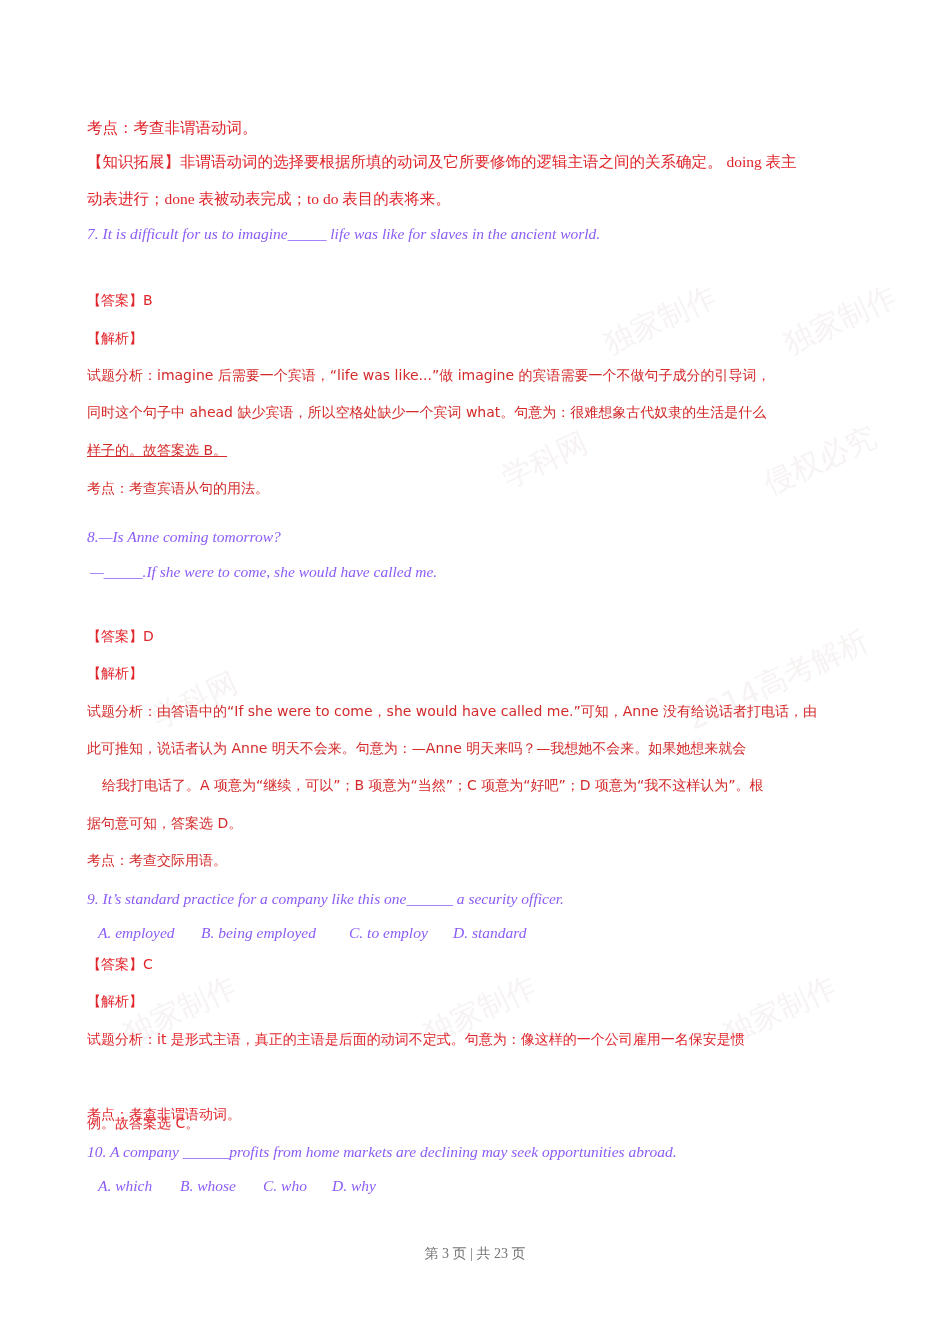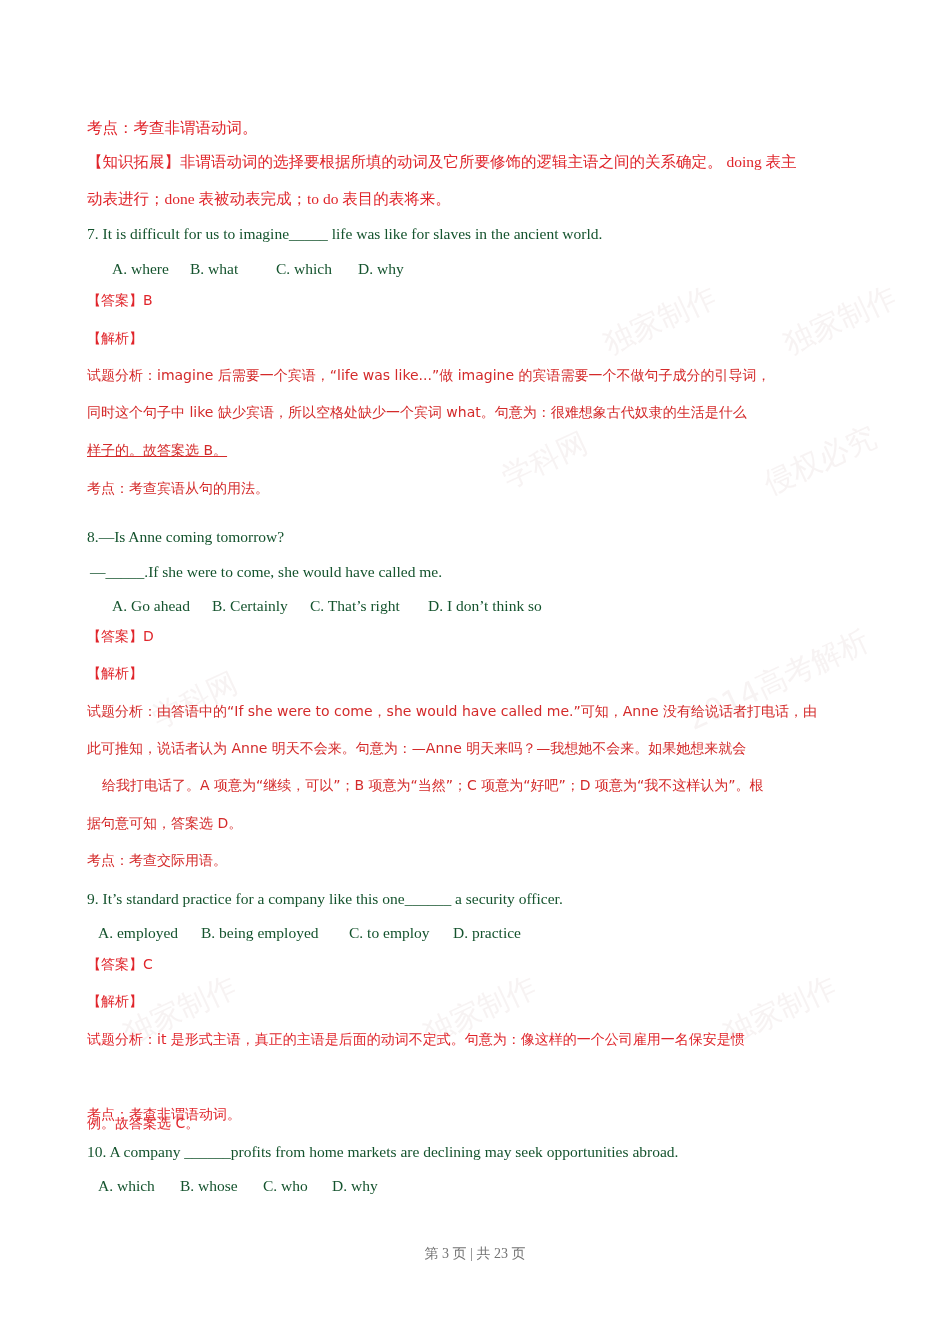--- a/index.html
+++ b/index.html
@@ -2,21 +2,21 @@
 <html><head>
   <meta charset="utf-8">
   <style>
     html, body { margin: 0; padding: 0; background: #ffffff; }
     body { width: 950px; height: 1344px; position: relative; overflow: hidden;
            font-family: "Liberation Serif", "DejaVu Serif", serif; }
     .page { position: absolute; left: 0; top: 0; width: 950px; height: 1344px; }
     .line { position: absolute; left: 87px; white-space: nowrap; font-size: 15.5px; line-height: 20px; }
     .red { color: #e0252b; }
     .red-dark { color: #d42a2a; }
-    .black { color: #14532d; }
+    .black { color: #8b5cf6; font-style: italic; }
     .sans { font-family: "DejaVu Sans", "Liberation Sans", sans-serif; font-size: 14px; }
     .opt { display: inline-block; }
     .footer { position: absolute; top: 1245px; left: 0; width: 950px; text-align: center;
               font-size: 14px; color: #737373; font-family: "Liberation Serif", serif; }
     .wm { position: absolute; color: rgba(220, 200, 200, 0.22); font-size: 30px; transform: rotate(-25deg);
           font-family: "DejaVu Sans", sans-serif; white-space: nowrap; pointer-events: none; }
   </style>
 </head>
 <body>
 
@@ -30,46 +30,40 @@
   <div class="wm" style="left:680px;top:660px;">2014高考解析</div>
   <div class="wm" style="left:120px;top:990px;">独家制作</div>
   <div class="wm" style="left:420px;top:990px;">独家制作</div>
   <div class="wm" style="left:720px;top:990px;">独家制作</div>
 
   <div class="line red" style="top:118px;">考点：考查非谓语动词。</div>
   <div class="line red" style="top:152px;">【知识拓展】非谓语动词的选择要根据所填的动词及它所要修饰的逻辑主语之间的关系确定。 doing 表主</div>
   <div class="line red" style="top:189px;">动表进行；done 表被动表完成；to do 表目的表将来。</div>
 
   <div class="line black" style="top:224px;">7. It is difficult for us to imagine_____ life was like for slaves in the ancient world.</div>
-  <div class="line black" style="top:259px;left:112px;">
-    <span class="opt" style="width:78px;">A. where</span><span class="opt" style="width:86px;">B. what</span><span class="opt" style="width:82px;">C. which</span><span class="opt">D. why</span>
-  </div>
   <div class="line red sans" style="top:290px;">【答案】B</div>
   <div class="line red sans" style="top:328px;">【解析】</div>
   <div class="line red-dark sans" style="top:365px;">试题分析：imagine 后需要一个宾语，“life  was  like...”做 imagine 的宾语需要一个不做句子成分的引导词，</div>
-  <div class="line red-dark sans" style="top:402px;">同时这个句子中 like 缺少宾语，所以空格处缺少一个宾词 what。句意为：很难想象古代奴隶的生活是什么</div>
+  <div class="line red-dark sans" style="top:402px;">同时这个句子中 ahead 缺少宾语，所以空格处缺少一个宾词 what。句意为：很难想象古代奴隶的生活是什么</div>
   <div class="line red-dark sans" style="top:440px;text-decoration:underline;">样子的。故答案选 B。</div>
   <div class="line red-dark sans" style="top:478px;">考点：考查宾语从句的用法。</div>
 
   <div class="line black" style="top:527px;">8.—Is Anne coming tomorrow?</div>
   <div class="line black" style="top:562px;left:90px;"> —_____.If she were to come, she would have called me.</div>
-  <div class="line black" style="top:596px;left:112px;">
-    <span class="opt" style="width:100px;">A. Go ahead</span><span class="opt" style="width:98px;">B. Certainly</span><span class="opt" style="width:118px;">C. That’s right</span><span class="opt">D. I don’t think so</span>
-  </div>
   <div class="line red sans" style="top:626px;">【答案】D</div>
   <div class="line red sans" style="top:663px;">【解析】</div>
   <div class="line red-dark sans" style="top:738px;">此可推知，说话者认为 Anne 明天不会来。句意为：—Anne 明天来吗？—我想她不会来。如果她想来就会</div>
   <div class="line red-dark sans" style="top:701px;">试题分析：由答语中的“If she were to come，she would have called me.”可知，Anne 没有给说话者打电话，由</div>
   <div class="line red-dark sans" style="top:775px;margin-left:15px;">给我打电话了。A 项意为“继续，可以”；B 项意为“当然”；C 项意为“好吧”；D 项意为“我不这样认为”。根</div>
   <div class="line red-dark sans" style="top:813px;">据句意可知，答案选 D。</div>
   <div class="line red-dark sans" style="top:850px;">考点：考查交际用语。</div>
 
   <div class="line black" style="top:889px;">9. It’s standard practice for a company like this one______ a security officer.</div>
   <div class="line black" style="top:923px;left:98px;">
-    <span class="opt" style="width:103px;">A. employed</span><span class="opt" style="width:148px;">B. being employed</span><span class="opt" style="width:104px;">C. to employ</span><span class="opt">D. practice</span>
+    <span class="opt" style="width:103px;">A. employed</span><span class="opt" style="width:148px;">B. being employed</span><span class="opt" style="width:104px;">C. to employ</span><span class="opt">D. standard</span>
   </div>
   <div class="line red sans" style="top:954px;text-align:right;">【答案】C</div>
   <div class="line red sans" style="top:991px;">【解析】</div>
   <div class="line red sans" style="top:1029px;">试题分析：it 是形式主语，真正的主语是后面的动词不定式。句意为：像这样的一个公司雇用一名保安是惯</div>
   <div class="line red sans" style="top:1113px;">例。故答案选 C。</div>
   <div class="line red sans" style="top:1104px;">考点：考查非谓语动词。</div>
 
   <div class="line black" style="top:1142px;">10. A company ______profits from home markets are declining may seek opportunities abroad.</div>
   <div class="line black" style="top:1176px;left:98px;">
     <span class="opt" style="width:82px;">A. which</span><span class="opt" style="width:83px;">B. whose</span><span class="opt" style="width:69px;">C. who</span><span class="opt">D. why</span>

